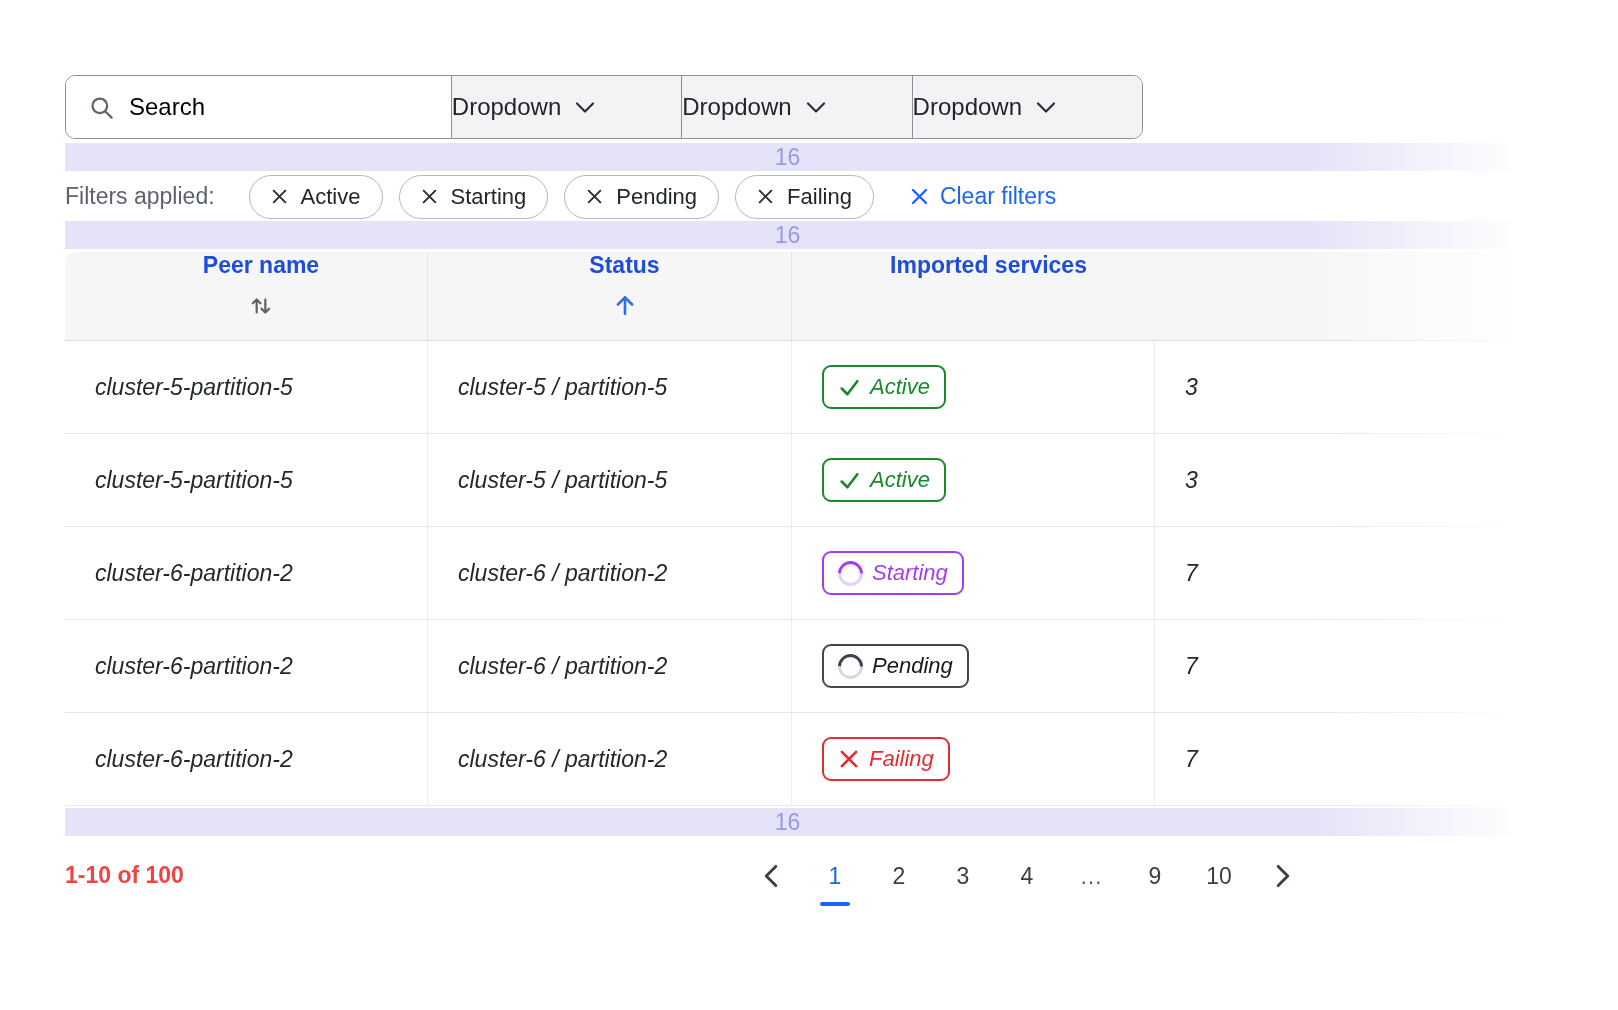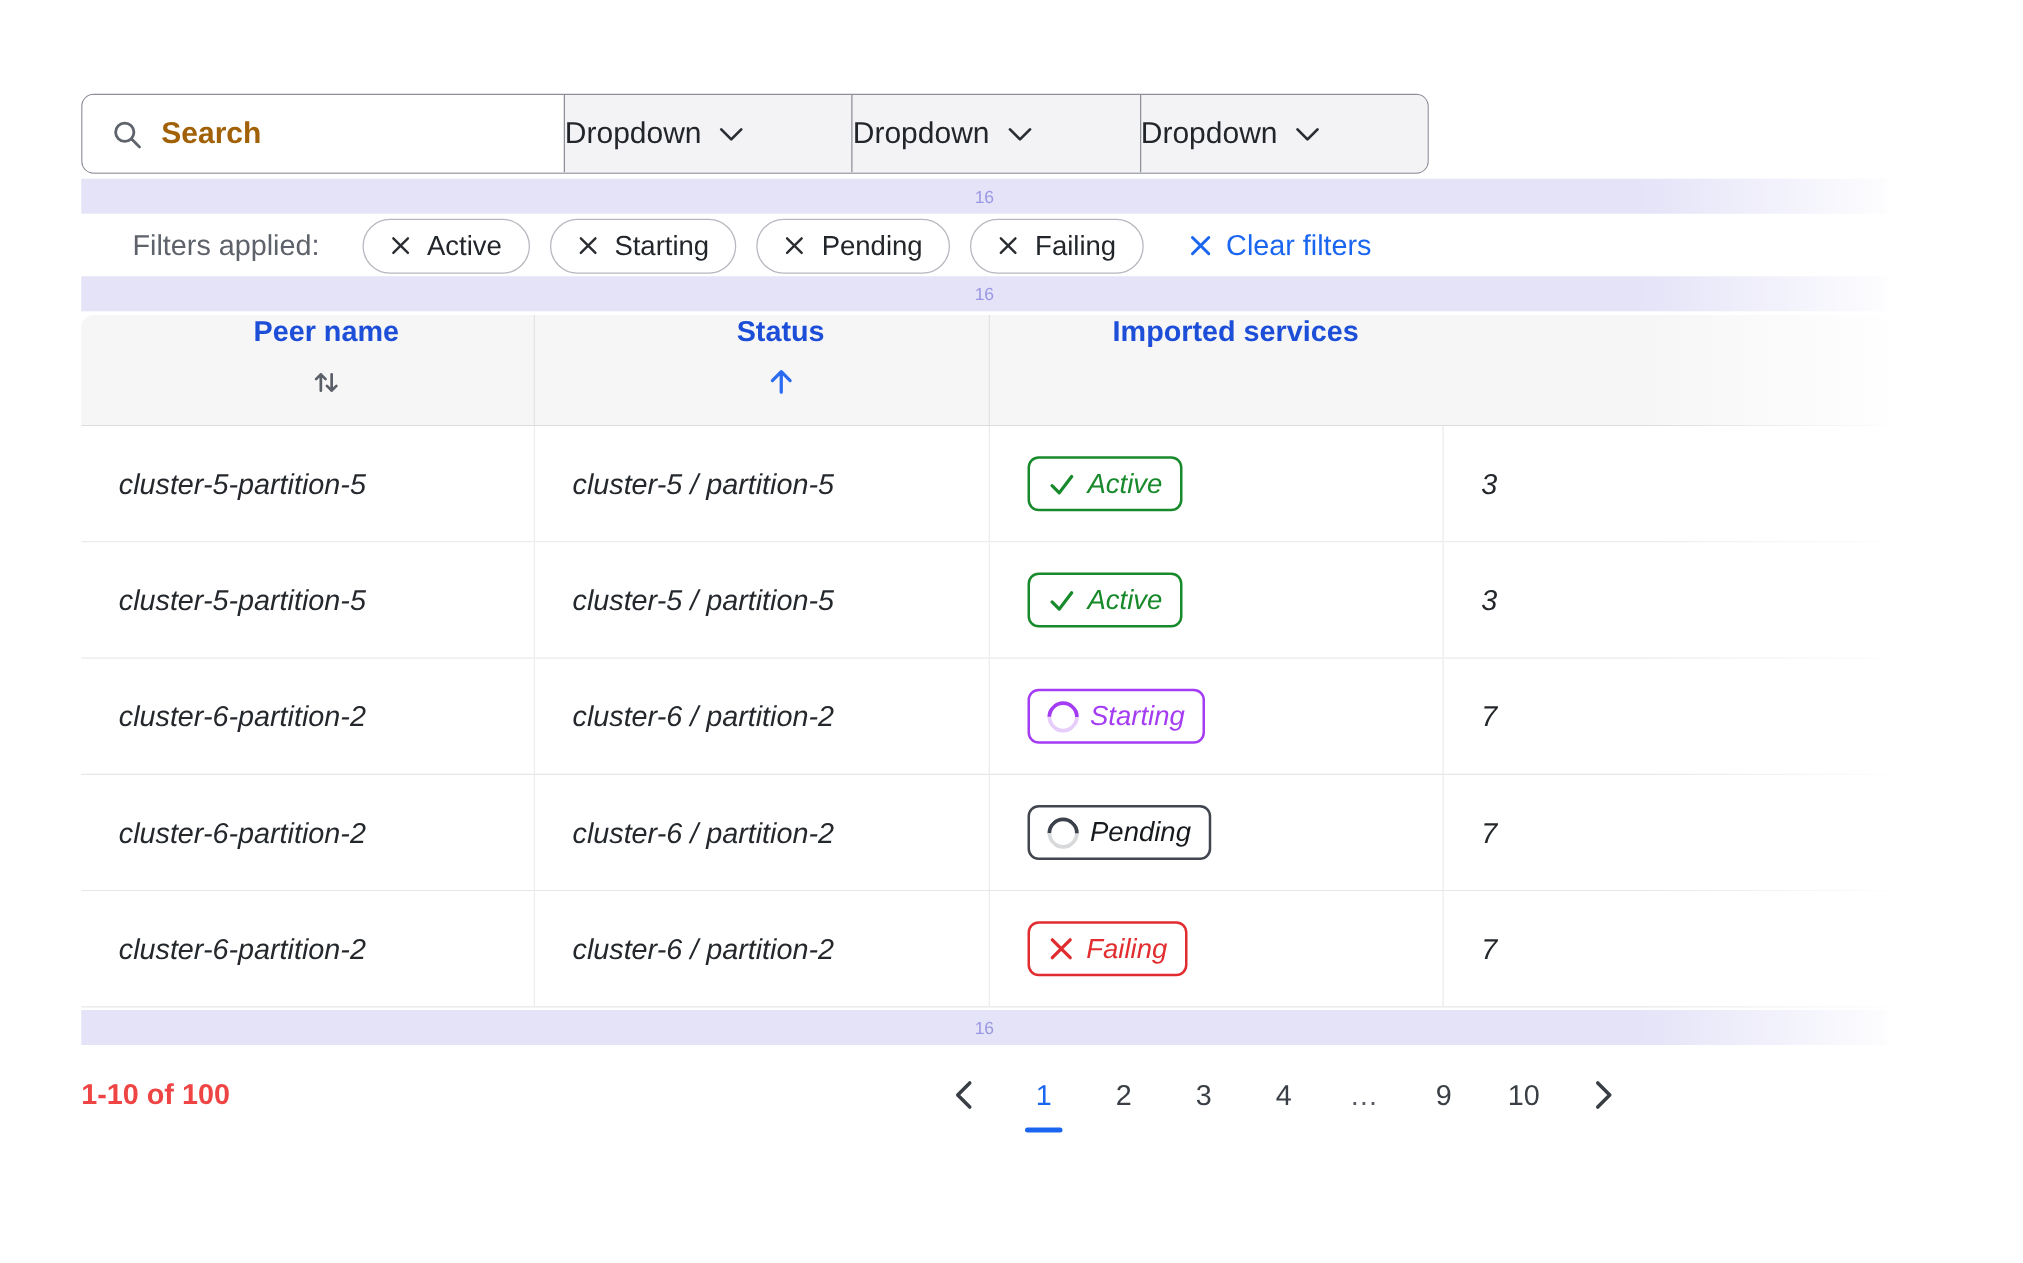--- a/index.html
+++ b/index.html
@@ -14,42 +14,42 @@
   
   .toolbar {
     position:absolute; left:65px; top:75px; width:1078px; height:64px;
     display:flex; border:1.5px solid #8d8f99; border-radius:10px;
     overflow:hidden; background:#ffffff;
   }
   .search-seg {
     width:385px; display:flex; align-items:center; gap:14px;
     padding:0 22px; background:#ffffff;
   }
-  .search-seg .placeholder { color:#a16207; font-size:24px;font-weight:bold; }
+  .search-seg .placeholder { color:#000000; font-size:24px; }
   .dropdown-seg {
     width:230.5px; display:flex; align-items:center; justify-content:flex-start;
     gap:14px; background:#f3f3f5; border-left:1.5px solid #8d8f99;
     cursor:pointer;
   }
   .dropdown-seg .dd-label { font-size:24px; color:#22262b; font-weight:500; }
 
   
   .spacer-bar {
     position:absolute; left:65px; width:1445px; height:28px;
     background:#e4e3f8; display:flex; align-items:center; justify-content:center;
   }
-  .spacer-bar span { color:#9b99e3; font-size:14px; font-weight:500; }
+  .spacer-bar span { color:#9b99e3; font-size:23px; font-weight:500; }
   .bar1 { top:143px; } .bar2 { top:221px; } .bar3 { top:808px; }
 
   
   .filters-row {
     position:absolute; left:65px; top:172px; width:1445px; height:49px;
     display:flex; align-items:center;
   }
-  .filters-label { color:#5e626b; font-size:23px; margin-right:34px;margin-left:41px; }
+  .filters-label { color:#5e626b; font-size:23px; margin-right:34px; }
   .chips { display:flex; gap:16px; align-items:center; }
   .chip {
     height:44px; display:flex; align-items:center; gap:13px;
     border:1.5px solid #b6b8bf; border-radius:22px; padding:0 21px;
     background:#ffffff; cursor:pointer;
   }
   .chip .chip-label { font-size:22px; color:#22262b; font-weight:500; }
   .clear-filters {
     margin-left:36px; display:flex; align-items:center; gap:11px;
     color:#1a66f1; font-size:23px; font-weight:500; cursor:pointer;

